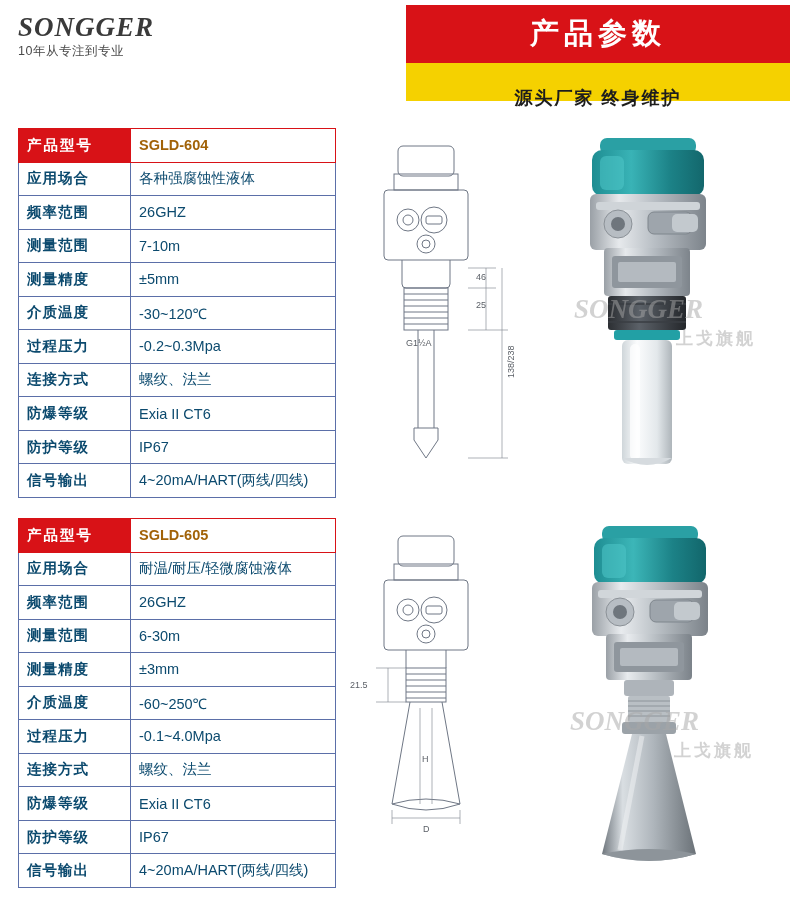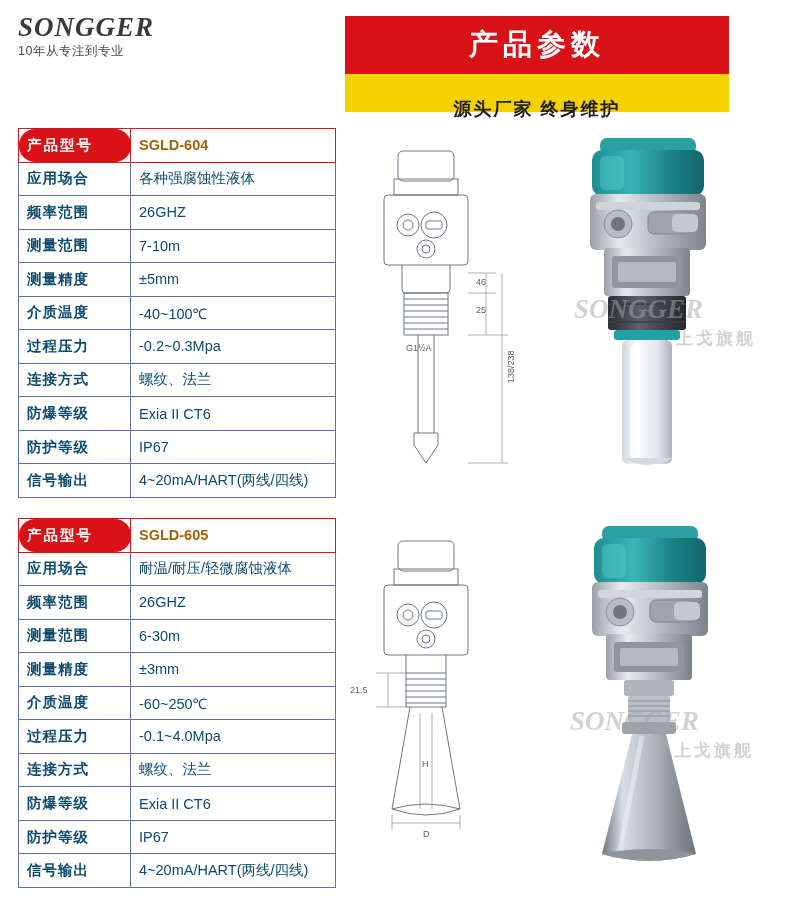--- a/index.html
+++ b/index.html
@@ -36,22 +36,22 @@
   }
   .brand-tag {
     margin-top: 2px;
     font-size: 12.5px;
     color: #4a4a4a;
     letter-spacing: 0.5px;
   }
   .header-right {
     position: absolute;
     right: 0;
-    top: 16px;
-    width: 445px;
+    top: 5px;
+    width: 384px;
     height: 96px;
   }
   .banner-red {
     position: absolute;
     left: 0; top: 0;
     width: 384px;
     height: 58px;
     background: #d81217;
     display: flex;
     align-items: center;
@@ -98,21 +98,20 @@
     font-size: 14.5px;
     color: #0c4a6e;
     padding: 0 8px;
     vertical-align: middle;
     background: #ffffff;
   }
   .spec-table td.k {
     width: 112px;
     font-weight: bold;
     letter-spacing: 1px;
-    border-radius: 16px;
   }
   .spec-table tr.head td {
     background: #d81217;
     border-color: #d81217;
   }
   .spec-table tr.head td.k {
     color: #ffffff;
     font-weight: bold;
     letter-spacing: 2px;
   }
@@ -121,21 +120,20 @@
     border: 1px solid #d81217;
     color: #a16207;
     font-weight: bold;
   }
 
   
   .figs {
     position: relative;
     flex: 1;
     display: flex;
-    align-items: center;
   }
   .drawing {
     position: relative;
     width: 220px;
   }
   .photo {
     position: relative;
     width: 230px;
   }
   svg { display: block; }
@@ -176,21 +174,21 @@
       <tr>
         <td class="k">测量范围</td>
         <td class="v">7-10m</td>
       </tr>
       <tr>
         <td class="k">测量精度</td>
         <td class="v">±5mm</td>
       </tr>
       <tr>
         <td class="k">介质温度</td>
-        <td class="v">-40~100℃</td>
+        <td class="v">-30~120℃</td>
       </tr>
       <tr>
         <td class="k">过程压力</td>
         <td class="v">-0.2~0.3Mpa</td>
       </tr>
       <tr>
         <td class="k">连接方式</td>
         <td class="v">螺纹、法兰</td>
       </tr>
       <tr>

